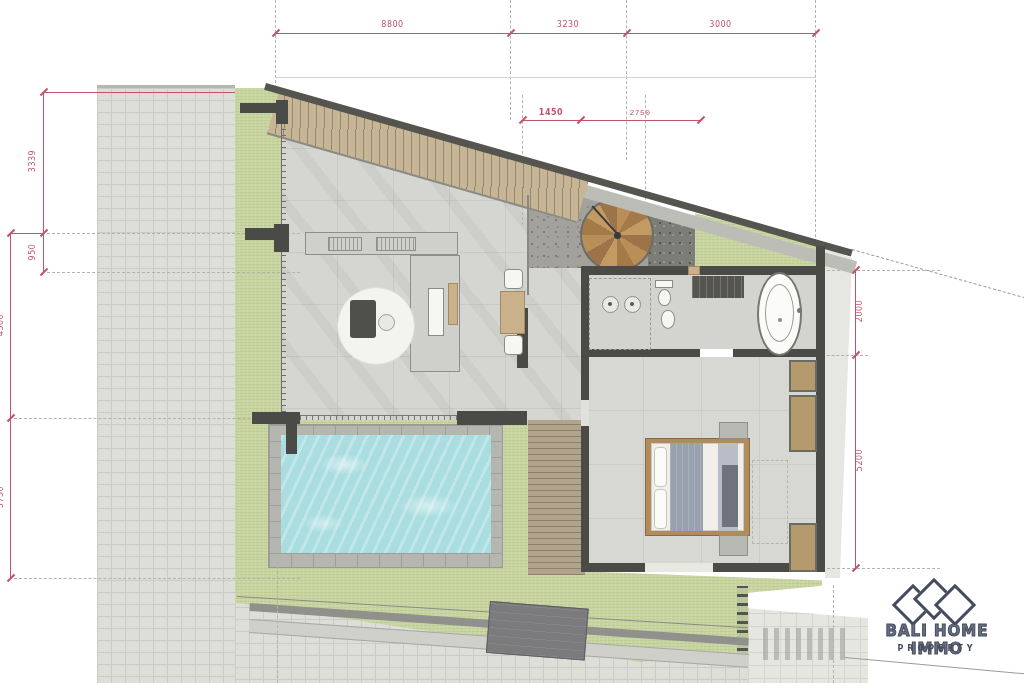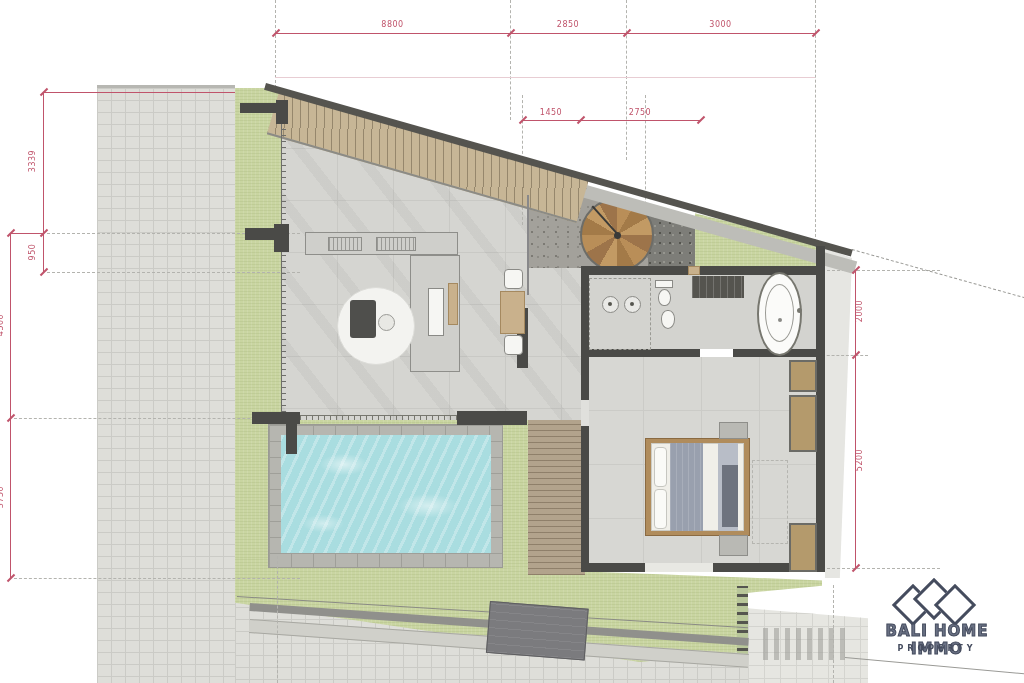--- a/index.html
+++ b/index.html
@@ -186,29 +186,29 @@
   <div class="a" style="left:852px;top:249px;width:180px;border-top:1px dashed #9a9a96;transform:rotate(15.6deg);transform-origin:0 0;"></div>
   <div class="a" style="left:845px;top:657px;width:185px;height:1px;background:#9a9a96;transform:rotate(5.2deg);transform-origin:0 0;"></div>
 
   <div class="a dline" style="left:275px;top:33px;width:540px;height:1px;z-index:40;"></div>
   <div class="a dline-light" style="left:275px;top:77px;width:540px;height:1px;z-index:40;"></div>
   <div class="a tick" style="left:271px;top:32px;z-index:41;"></div>
   <div class="a tick" style="left:506px;top:32px;z-index:41;"></div>
   <div class="a tick" style="left:622px;top:32px;z-index:41;"></div>
   <div class="a tick" style="left:811px;top:32px;z-index:41;"></div>
   <div class="a dimlab" style="left:275px;top:20px;width:235px;z-index:41;">8800</div>
-  <div class="a dimlab" style="left:510px;top:20px;width:116px;z-index:41;">2850</div>
+  <div class="a dimlab" style="left:510px;top:20px;width:116px;z-index:41;">3230</div>
   <div class="a dimlab" style="left:626px;top:20px;width:189px;z-index:41;">3000</div>
 
   <div class="a dline" style="left:522px;top:120px;width:178px;height:1px;z-index:40;"></div>
   <div class="a tick" style="left:518px;top:119px;z-index:41;"></div>
   <div class="a tick" style="left:576px;top:119px;z-index:41;"></div>
   <div class="a tick" style="left:696px;top:119px;z-index:41;"></div>
-  <div class="a dimlab" style="left:522px;top:108px;width:58px;z-index:41;">1450</div>
-  <div class="a dimlab" style="left:580px;top:108px;width:120px;z-index:41;">2750</div>
+  <div class="a dimlab" style="left:522px;top:108px;width:58px;z-index:41;font-weight:bold;">1450</div>
+  <div class="a dimlab" style="left:580px;top:108px;width:120px;z-index:41;font-family:Liberation Mono, monospace;">2750</div>
 
   <div class="a dline" style="left:43px;top:92px;width:192px;height:1px;z-index:40;"></div>
   <div class="a dline" style="left:43px;top:92px;width:1px;height:180px;z-index:40;"></div>
   <div class="a tick" style="left:39px;top:91px;z-index:41;"></div>
   <div class="a tick" style="left:39px;top:232px;z-index:41;"></div>
   <div class="a tick" style="left:39px;top:271px;z-index:41;"></div>
   <div class="a dimlab v" style="left:11px;top:156px;z-index:41;">3339</div>
   <div class="a dimlab v" style="left:11px;top:247px;z-index:41;">950</div>
 
   <div class="a dline" style="left:10px;top:233px;width:1px;height:345px;z-index:40;"></div>

